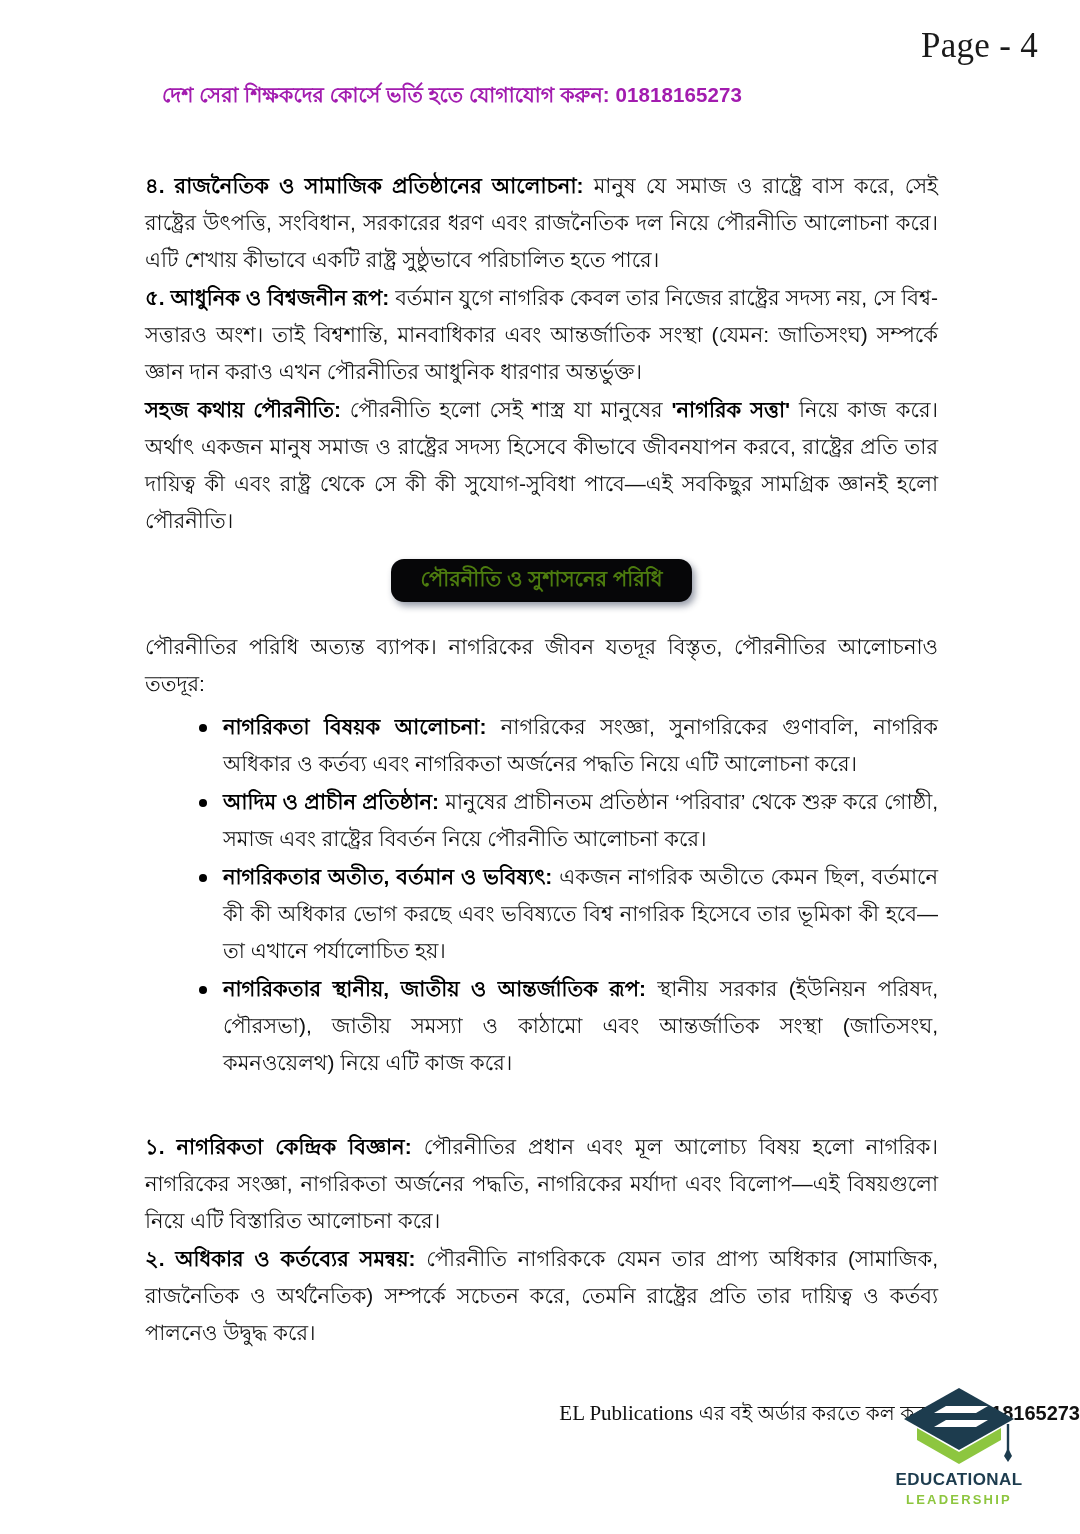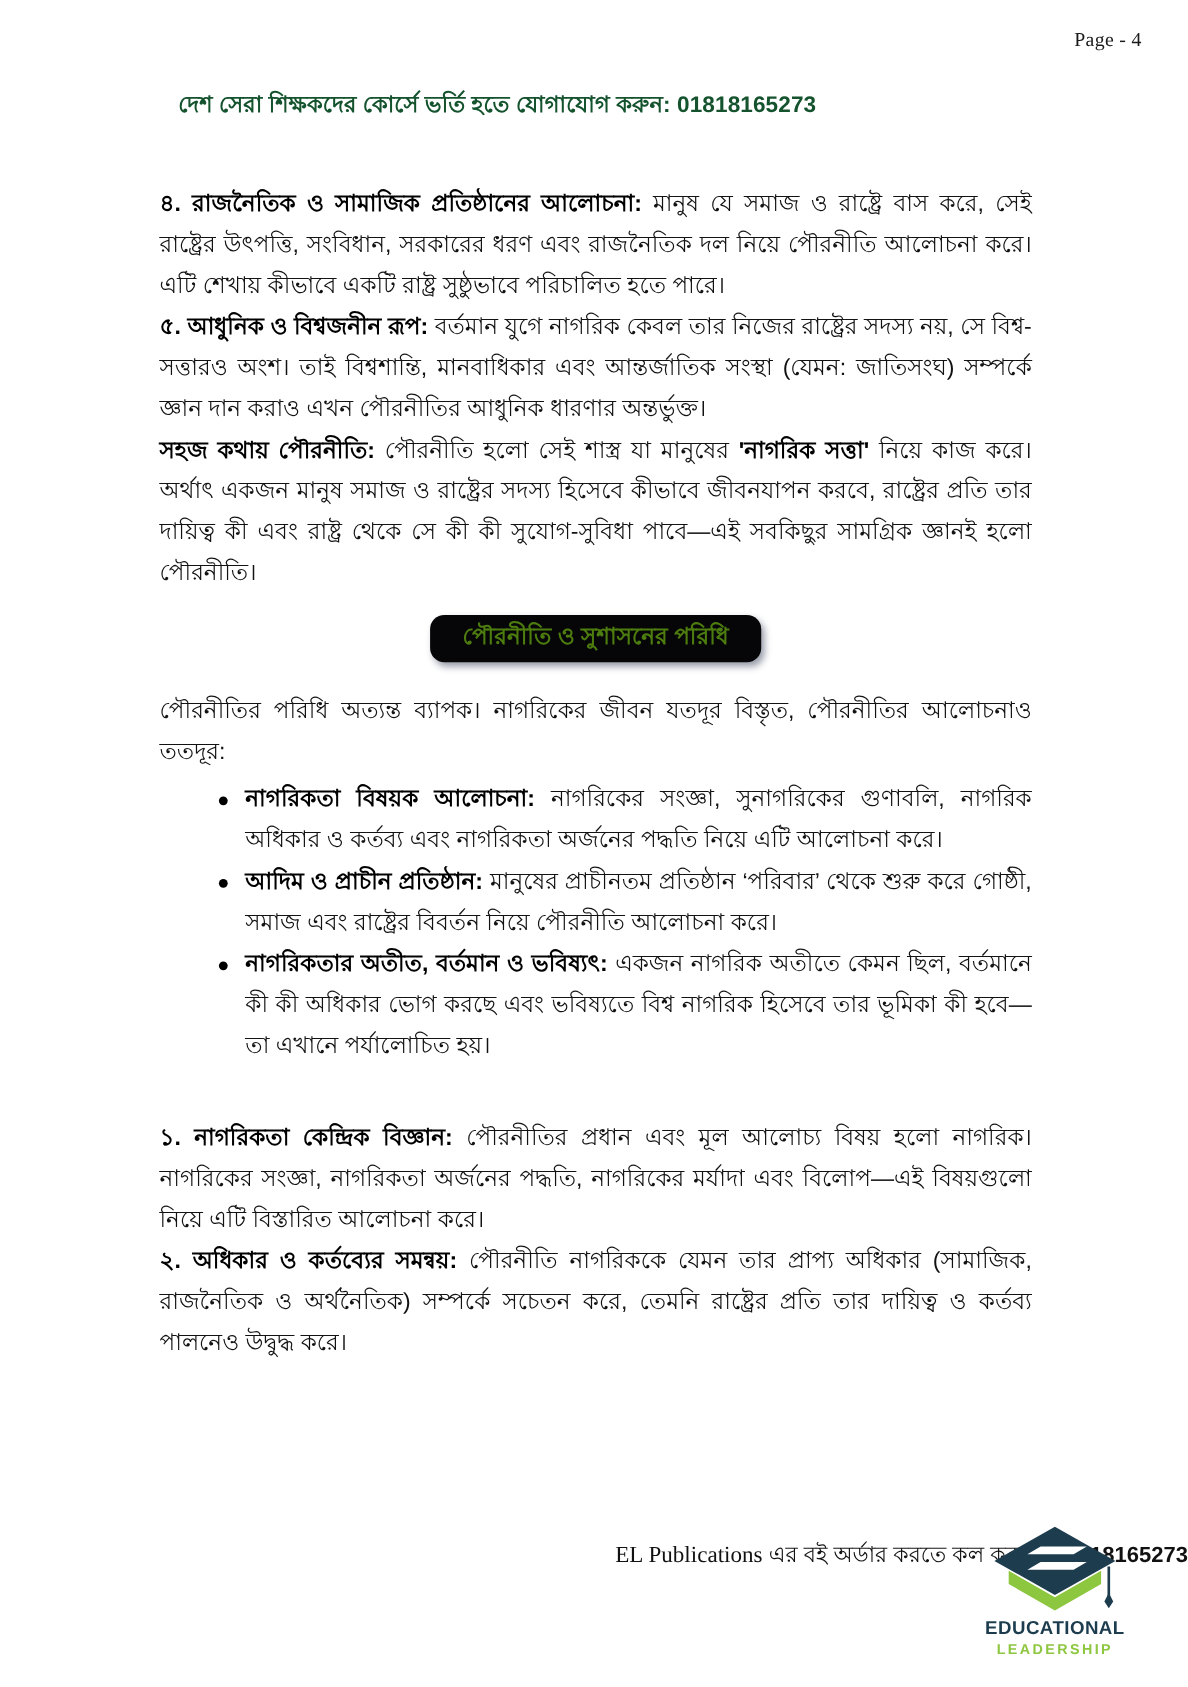--- a/index.html
+++ b/index.html
@@ -22,34 +22,34 @@
     height: 1534px;
     box-sizing: border-box;
   }
 
   
   .page-number {
     position: absolute;
     top: 26px;
     right: 42px;
     font-family: "Liberation Serif", "DejaVu Serif", serif;
-    font-size: 18px;
+    font-size: 35px;
     color: #1a1a1a;
     letter-spacing: 0.3px;
   }
 
   .promo-line {
     position: absolute;
     top: 80px;
     left: 0;
     width: 904px;
     text-align: center;
     font-size: 20.5px;
     font-weight: bold;
-    color: #14532d;
+    color: #a21caf;
     letter-spacing: 0.1px;
   }
 
   
   .content {
     position: absolute;
     top: 155px;
     left: 145px;
     width: 793px;
     margin-top: 12px;
@@ -196,20 +196,21 @@
     </div>
 
     <div class="banner-spacer-bottom"></div>
 
     <p class="para">পৌরনীতির পরিধি অত্যন্ত ব্যাপক। নাগরিকের জীবন যতদূর বিস্তৃত, পৌরনীতির আলোচনাও ততদূর:</p>
 
     <ul class="bullets">
       <li><span class="lead">নাগরিকতা বিষয়ক আলোচনা:</span><span> নাগরিকের সংজ্ঞা, সুনাগরিকের গুণাবলি, নাগরিক অধিকার ও কর্তব্য এবং নাগরিকতা অর্জনের পদ্ধতি নিয়ে এটি আলোচনা করে।</span></li>
       <li><span class="lead">আদিম ও প্রাচীন প্রতিষ্ঠান:</span><span> মানুষের প্রাচীনতম প্রতিষ্ঠান ‘পরিবার’ থেকে শুরু করে গোষ্ঠী, সমাজ এবং রাষ্ট্রের বিবর্তন নিয়ে পৌরনীতি আলোচনা করে।</span></li>
       <li><span class="lead">নাগরিকতার অতীত, বর্তমান ও ভবিষ্যৎ:</span><span> একজন নাগরিক অতীতে কেমন ছিল, বর্তমানে কী কী অধিকার ভোগ করছে এবং ভবিষ্যতে বিশ্ব নাগরিক হিসেবে তার ভূমিকা কী হবে—তা এখানে পর্যালোচিত হয়।</span></li>
+      <li><span class="lead">নাগরিকতার স্থানীয়, জাতীয় ও আন্তর্জাতিক রূপ:</span><span> স্থানীয় সরকার (ইউনিয়ন পরিষদ, পৌরসভা), জাতীয় সমস্যা ও কাঠামো এবং আন্তর্জাতিক সংস্থা (জাতিসংঘ, কমনওয়েলথ) নিয়ে এটি কাজ করে।</span></li>
     </ul>
 
     <div class="banner-spacer-top"></div>
 
 
     <div class="banner-spacer-bottom"></div>
 
     <p class="para"><span class="lead">১. নাগরিকতা কেন্দ্রিক বিজ্ঞান:</span><span> পৌরনীতির প্রধান এবং মূল আলোচ্য বিষয় হলো নাগরিক। নাগরিকের সংজ্ঞা, নাগরিকতা অর্জনের পদ্ধতি, নাগরিকের মর্যাদা এবং বিলোপ—এই বিষয়গুলো নিয়ে এটি বিস্তারিত আলোচনা করে।</span></p>
 
     <p class="para"><span class="lead">২. অধিকার ও কর্তব্যের সমন্বয়:</span><span> পৌরনীতি নাগরিককে যেমন তার প্রাপ্য অধিকার (সামাজিক, রাজনৈতিক ও অর্থনৈতিক) সম্পর্কে সচেতন করে, তেমনি রাষ্ট্রের প্রতি তার দায়িত্ব ও কর্তব্য পালনেও উদ্বুদ্ধ করে।</span></p>

